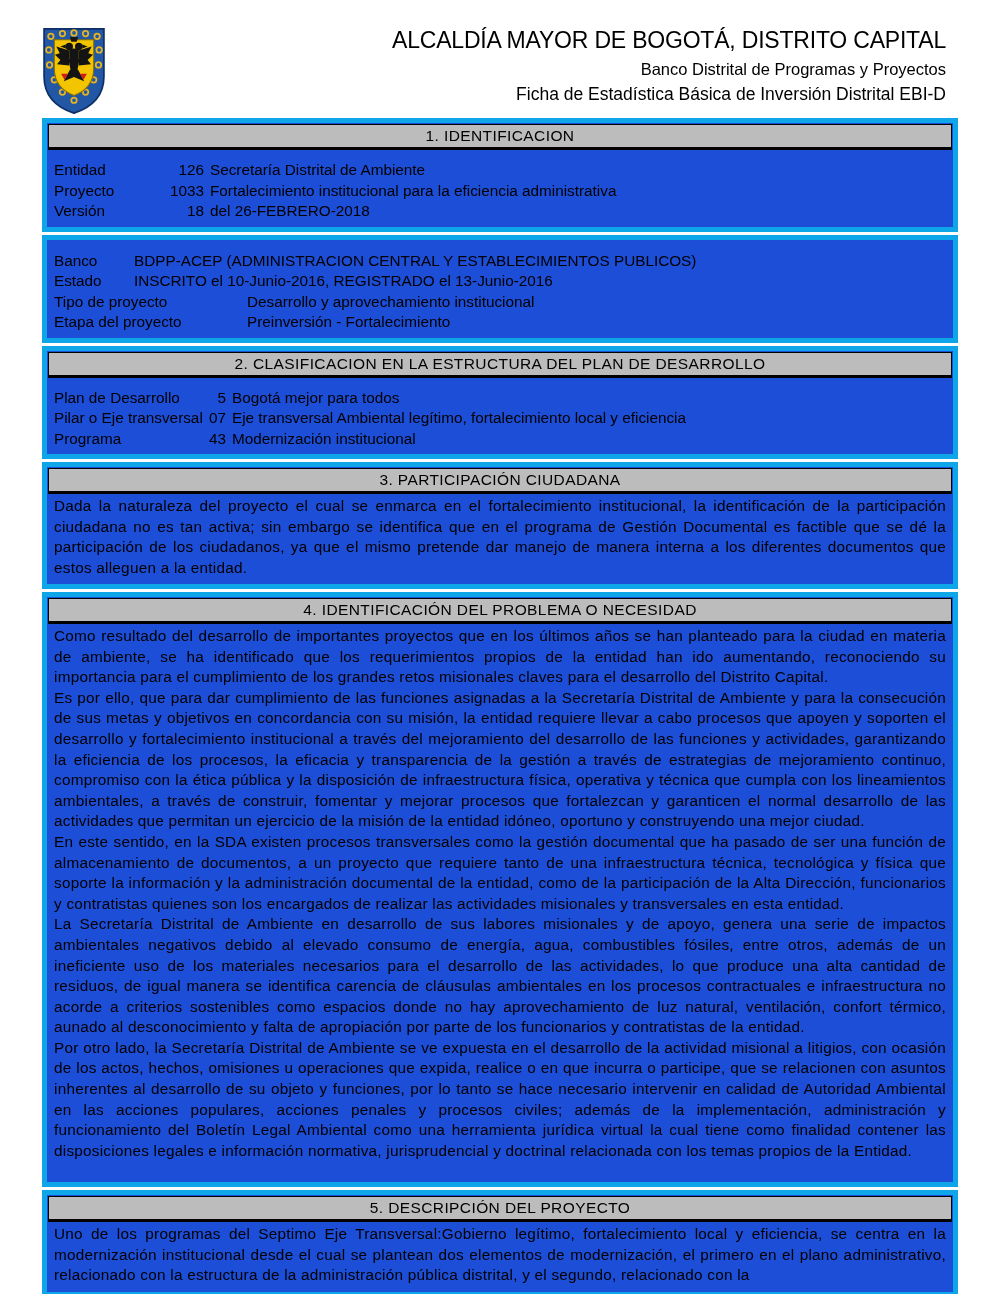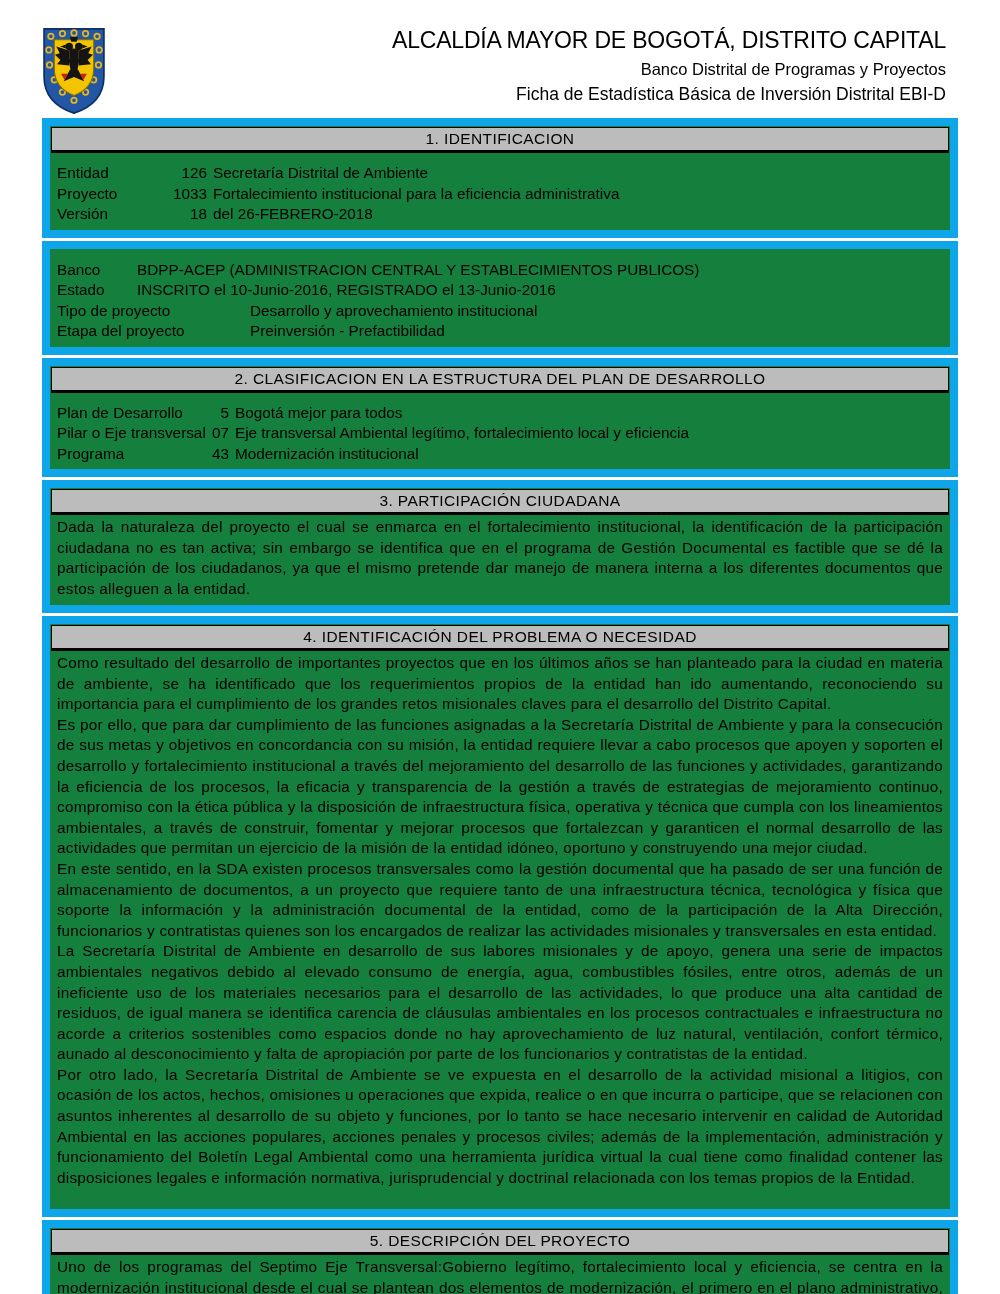--- a/index.html
+++ b/index.html
@@ -12,21 +12,21 @@
 
   
   .hdr{position:relative;height:118px;}
   .logo{position:absolute;left:-2px;top:26px;width:68px;height:90px;}
   .hdr-text{position:absolute;left:70px;right:12px;top:27px;text-align:right;}
   .hdr-title{font-size:23px;letter-spacing:-0.2px;white-space:nowrap;}
   .hdr-sub1{font-size:16.5px;margin-top:6px;}
   .hdr-sub2{font-size:17.5px;margin-top:5px;}
 
   
-  .section{border:8px solid #0ea5e9;margin-bottom:3px;padding:1px;background:#15803d;}
+  .section{border:5px solid #0ea5e9;margin-bottom:3px;padding:1px;background:#1d4ed8;}
   .bar{
     background:#bcbcbc;border:1px solid #000;border-bottom-width:3px;
     text-align:center;font-size:15.5px;letter-spacing:0.4px;padding:2px 0;
   }
   .rows{padding:10px 6px 4px 6px;}
   .row{display:flex;font-size:15.3px;line-height:20.5px;}
   .lbl{flex:none;}
   .lbl1{width:108px;}
   .num{flex:none;text-align:right;white-space:pre;}
   .num1{width:42px;}
@@ -140,21 +140,21 @@
           <span class="val">INSCRITO el 10-Junio-2016, REGISTRADO el 13-Junio-2016</span>
         </div>
 
         <div class="row">
           <span class="lbl lwB">Tipo de proyecto</span>
           <span class="val">Desarrollo y aprovechamiento institucional</span>
         </div>
 
         <div class="row">
           <span class="lbl lwB">Etapa del proyecto</span>
-          <span class="val">Preinversión - Prefactibilidad</span>
+          <span class="val">Preinversión - Fortalecimiento</span>
         </div>
       </div>
   </div>
 
   <div class="section">
     <div class="bar">2. CLASIFICACION EN LA ESTRUCTURA DEL PLAN DE DESARROLLO</div>
     <div class="rows">
 
         <div class="row">
           <span class="lbl lbl2">Plan de Desarrollo</span>

